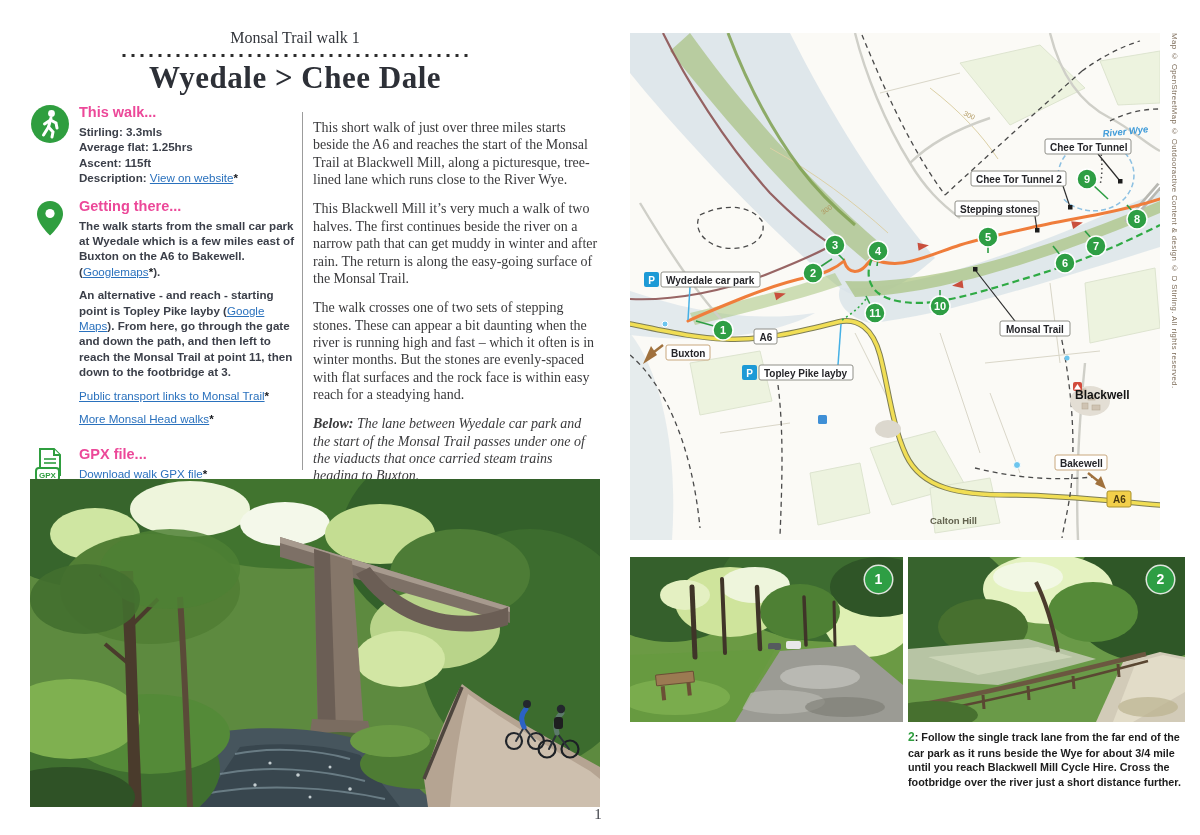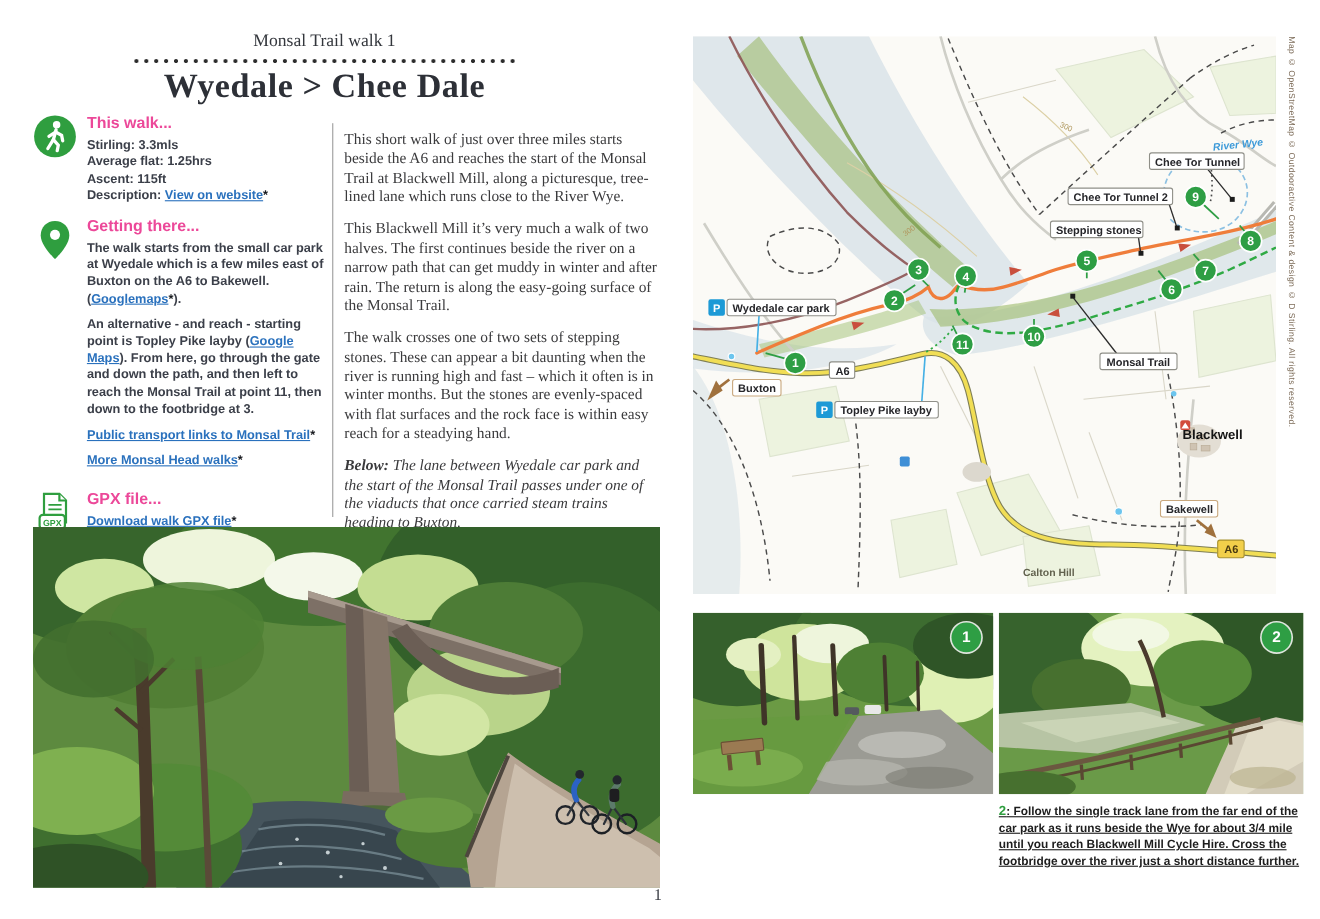--- a/index.html
+++ b/index.html
@@ -14,21 +14,21 @@
           background-size:9px 7px; background-position:center; }
   .title { font:700 31px/1.1 "Liberation Serif", serif; color:#2d3037; letter-spacing:.5px; }
 
   
   .info-col { position:absolute; left:30px; top:104px; width:266px; }
   .sec { display:flex; gap:9px; margin-bottom:12px; }
   .ic { flex:0 0 40px; width:40px; }
   .sec h3 { margin:1px 0 3px; font:700 14.5px/1.1 "Liberation Sans", sans-serif; color:#ec4899; }
   .bd { font:600 11.6px/1.33 "Liberation Sans", sans-serif; color:#3b3f49; }
   .bd p { margin:0 0 8px; }
-  .bd a { color:#2a71bd; text-decoration:underline; font-weight:700; cursor:pointer; }
+  .bd a { color:#2a71bd; text-decoration:underline; font-weight:400; cursor:pointer; }
   .ast { font-weight:700; color:#16181d; text-decoration:none; }
   .note { margin-top:9px; }
 
   
   .divider { position:absolute; left:302px; top:112px; width:1px; height:358px; background:#9c9c9c; }
 
   
   .text-col { position:absolute; left:313px; top:104px; width:286px;margin-top:15px; }
   .text-col p { margin:0 0 12px; font:400 14px/1.24 "Liberation Serif", serif; color:#3a3a3c; }
   .text-col .below { font-style:italic; margin-top:4px; }
@@ -549,18 +549,18 @@
           <line x1="120" y1="129" x2="121" y2="143"></line>
             <line x1="165" y1="119" x2="166" y2="132"></line>
           <line x1="210" y1="107" x2="211" y2="120"></line>
         </g>
       </g>
       <ellipse cx="25" cy="158" rx="45" ry="14" fill="#47702f"></ellipse>
     </svg>
     <div class="badge">2</div>
   </div>
 
-  <div class="cap" style="left:908px; top:729px; width:278px;text-decoration:underline;">
+  <div class="cap" style="left:908px; top:729px; width:278px;">
     <span class="n">2</span><span>: Follow the single track lane from the far end of the car park as it runs beside the Wye for about 3/4 mile until you reach Blackwell Mill Cycle Hire. Cross the footbridge over the river just a short distance further.</span>
   </div>
 
   <div class="pageno">1</div>
 </div>
 
 </body></html>

